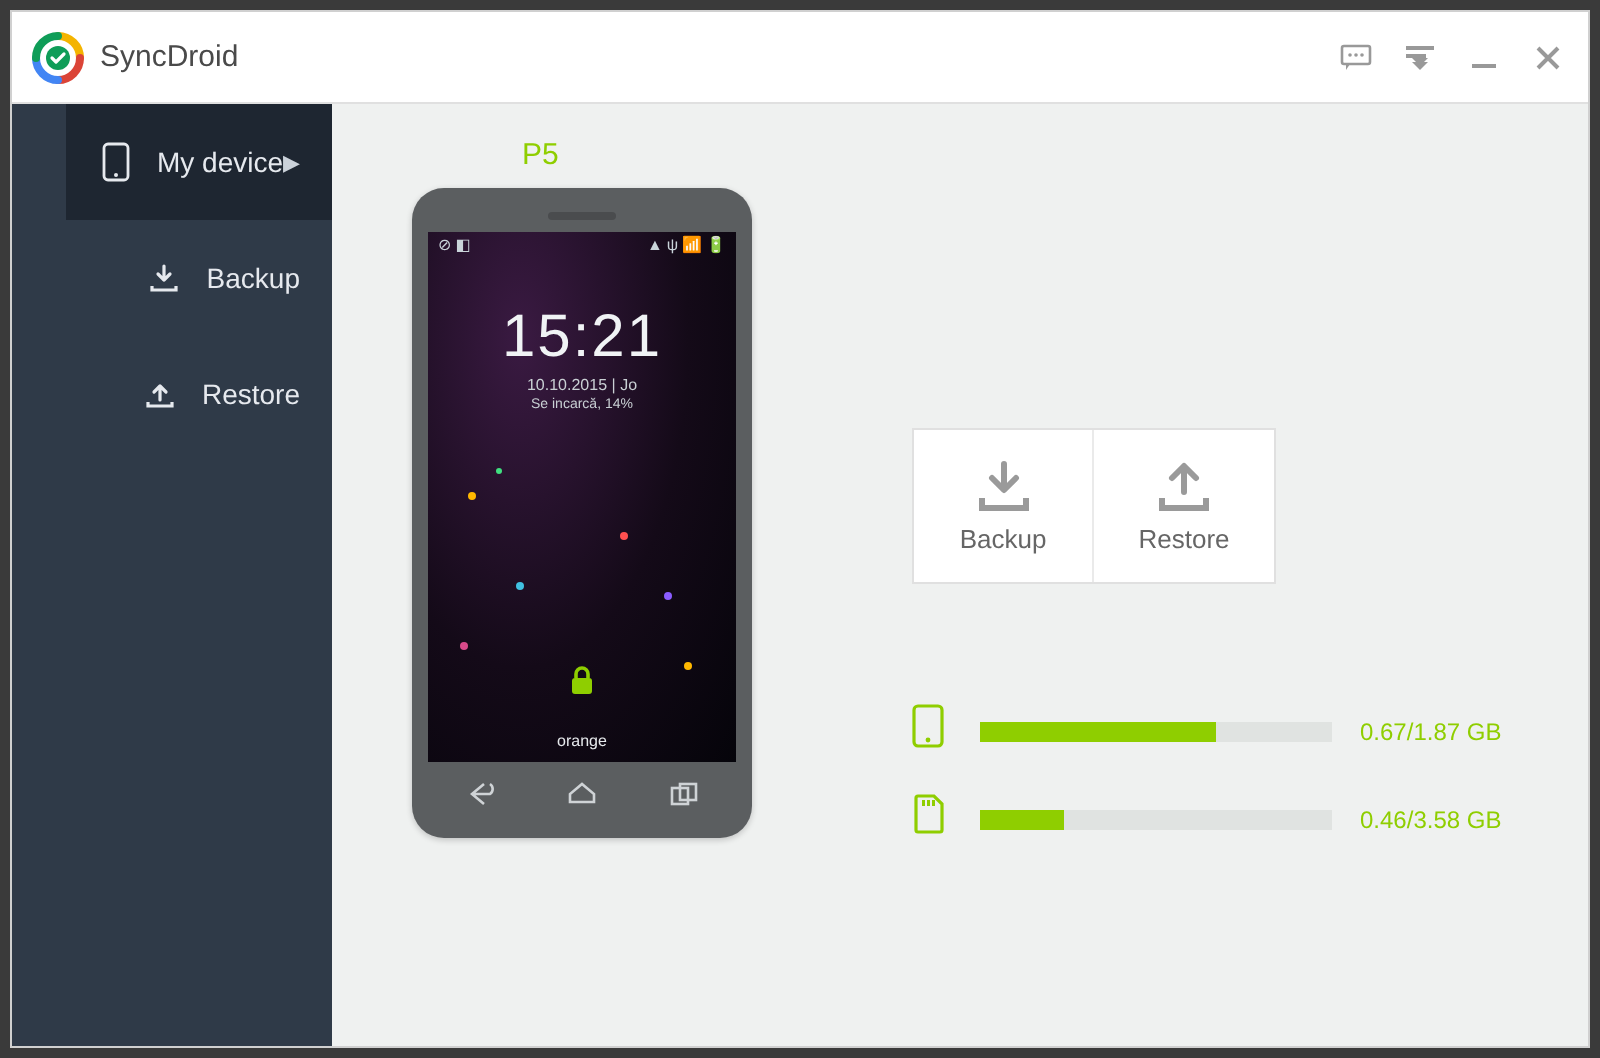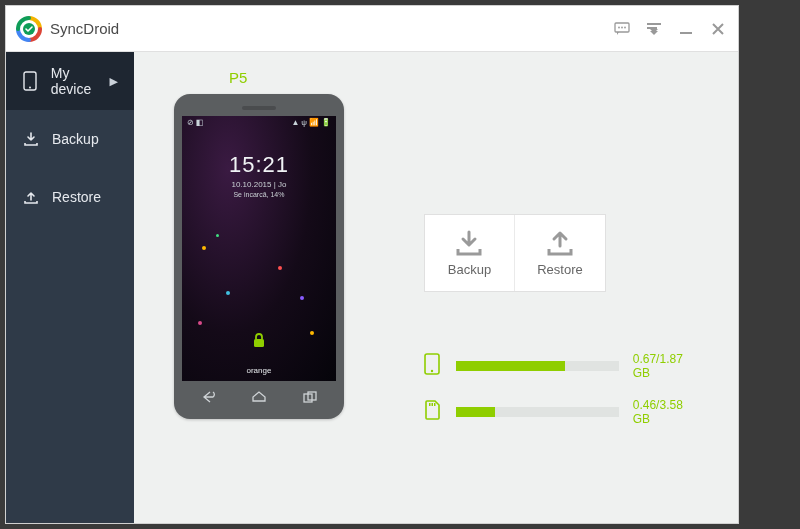--- a/index.html
+++ b/index.html
@@ -1,35 +1,35 @@
 <!DOCTYPE html>
 <html><head>
 <meta charset="utf-8">
 <style>
 * { margin: 0; padding: 0; box-sizing: border-box; }
 html, body { width: 800px; height: 529px; overflow: hidden; font-family: "Segoe UI", Arial, sans-serif; background: #3a3a3a; }
 
 .window {
-  position: absolute; left: 5px; top: 5px; width: 734px; height: 519px;
+  position: absolute; left: 5px; top: 5px; width: 790px; height: 519px;
   background: #fff; border: 1px solid #d0d0d0;
 }
 
 .titlebar {
   height: 46px; display: flex; align-items: center; padding: 0 10px;
   border-bottom: 1px solid #e0e0e0; background: #ffffff;
 }
 .titlebar .logo { width: 26px; height: 26px; margin-right: 8px; }
 .titlebar .title { font-size: 15px; color: #4a4a4a; flex: 0 0 auto; }
 .titlebar .spacer { flex: 1; }
 .titlebar .ctl { width: 20px; height: 20px; margin-left: 12px; display:flex; align-items:center; justify-content:center; color:#888; cursor:pointer; }
 .titlebar .ctl svg { display:block; }
 
 .body { display: flex; height: calc(100% - 46px); }
 
-.sidebar { width: 160px; background: #2f3a48; display:flex; flex-direction:column; }
+.sidebar { width: 160px; background: #2f3a48; display:flex; flex-direction:column;align-items:flex-end; }
 .side-item {
   height: 58px; display:flex; align-items:center; padding: 0 16px;
   color: #e6e9ee; font-size: 14px; cursor: pointer;
 }
 .side-item.active { background: #1e2631; }
 .side-item .sicon { width: 18px; margin-right: 12px; display:flex; align-items:center; justify-content:center;}
 .side-item .chev { margin-left: auto; font-size: 11px; color:#cbd2da; }
 
 .main {
   flex: 1; background: #eff1f0; position: relative; padding: 17px 40px;
@@ -43,21 +43,21 @@
   padding: 10px 8px 12px 8px; display:flex; flex-direction:column; align-items:center;
   box-shadow: 0 1px 3px rgba(0,0,0,0.2);
 }
 .phone .speaker { width: 34px; height: 4px; background:#4a4c4e; border-radius: 2px; margin: 2px 0 6px 0; }
 .phone .screen {
   width: 154px; height: 270px; background: radial-gradient(ellipse at 30% 20%, #3a1a42 0%, #140a18 55%, #05040a 100%);
   position: relative; overflow:hidden; display:flex; flex-direction:column; align-items:center;
 }
 .phone .statusbar { width:100%; height:14px; display:flex; justify-content:space-between; align-items:center; padding:0 4px; color:#c9d4da; font-size:8px; }
 .phone .statusbar .sb-left span, .phone .statusbar .sb-right span { margin: 0 1px; }
-.phone .clock-big { color:#f0f3f5; font-size: 22px; font-weight:300; margin-top: 22px; letter-spacing:1px;}
+.phone .clock-big { color:#f0f3f5; font-size: 30px; font-weight:300; margin-top: 22px; letter-spacing:1px;}
 .phone .clock-date { color:#c9d0d4; font-size: 8px; margin-top: 2px;}
 .phone .clock-charge { color:#c9d0d4; font-size: 7px; margin-top: 2px;}
 .phone .lock { position:absolute; bottom: 34px; left:50%; transform:translateX(-50%); width:16px; height:16px; }
 .phone .carrier { position:absolute; bottom: 6px; left:50%; transform:translateX(-50%); color:#e6e9ec; font-size:8px;}
 .phone .dot { position:absolute; width:4px; height:4px; border-radius:50%; }
 .phone .navbar { width:100%; height: 20px; display:flex; justify-content:space-around; align-items:center; margin-top:6px; }
 .phone .navbar .nbtn { width: 18px; height: 12px; display:flex; align-items:center; justify-content:center; }
 
 .right-col { flex:1; display:flex; flex-direction:column; padding-left: 80px; padding-top: 145px; }
 

